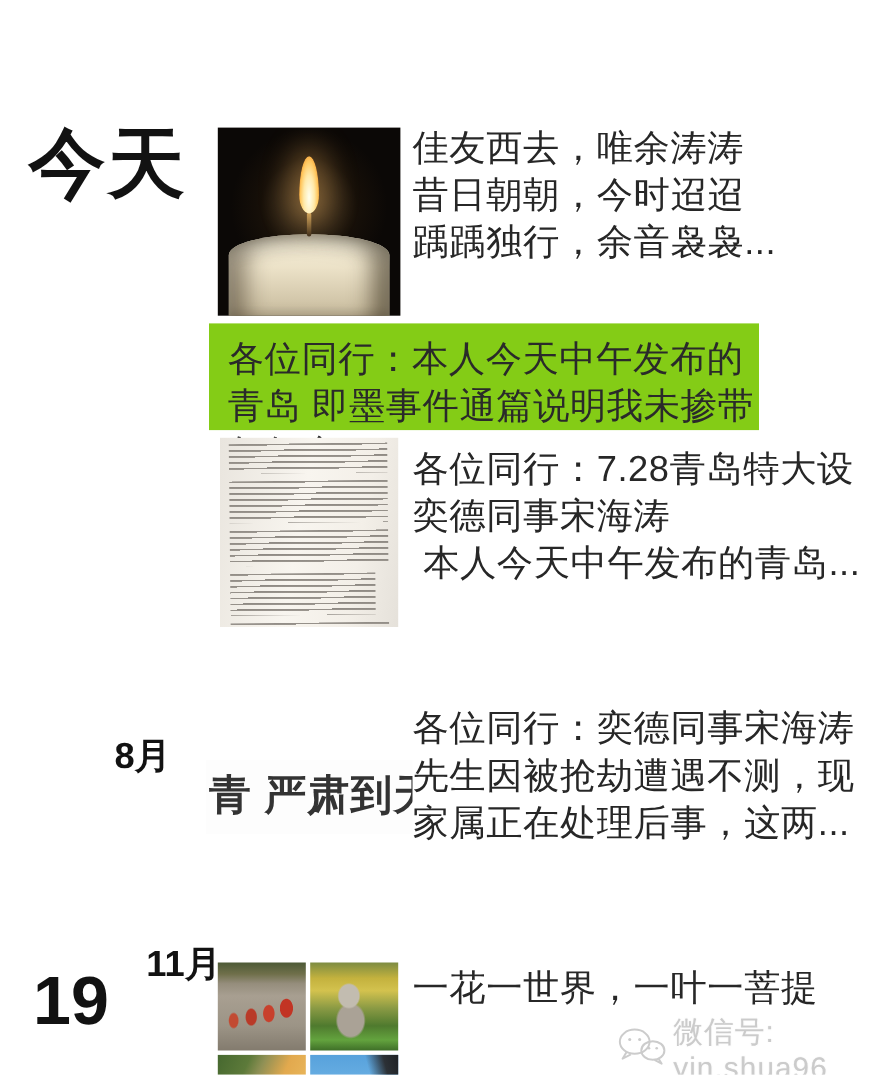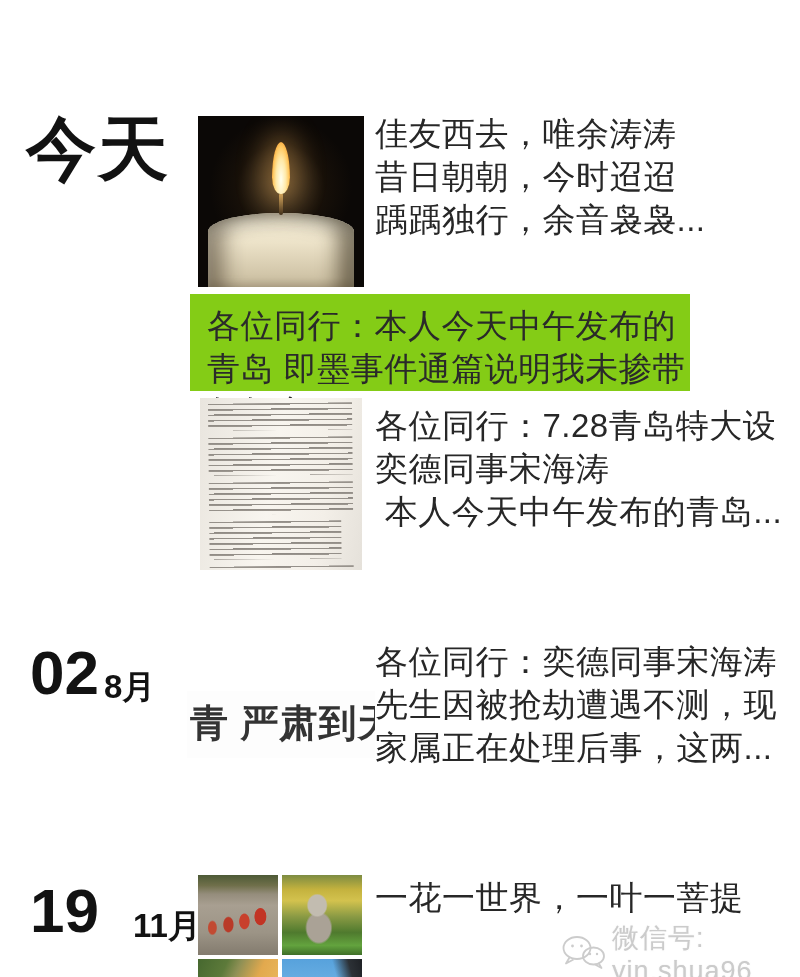--- a/index.html
+++ b/index.html
@@ -14,21 +14,21 @@
   }
   .date-day{
     position:absolute;font-size:62px;line-height:1;font-weight:bold;color:#121212;
   }
   .date-month{
     position:absolute;font-size:33px;line-height:1;font-weight:bold;color:#121212;
   }
   .day-aug{left:30px;top:642px;}
   .month-aug{left:104px;top:670px;text-align:right;}
   .day-nov{left:30px;top:880px;}
-  .month-nov{left:133px;top:909px;}
+  .month-nov{left:133px;top:859px;}
   
   .post-text{
     position:absolute;left:375px;font-size:33px;line-height:43px;color:#272727;
     white-space:pre-wrap;letter-spacing:0.5px;
   }
   .text-memorial{top:112px;}
   .text-document{top:404px;}
   .text-aug{top:640px;}
   .text-nov{top:876px;text-align:right;}
   
@@ -140,21 +140,20 @@
       <div class="doc-par p2"></div>
       <div class="doc-par p3"></div>
       <div class="doc-par p4"></div>
       <div class="doc-par p1"></div>
     </div>
   </div>
   <div class="post-text text-document"><span>各位同行：7.28青岛特大设</span>
 <span>奕德同事宋海涛</span>
 <span> 本人今天中午发布的青岛...</span></div>
 
-  <div class="date-day day-aug">02</div>
   <div class="date-month month-aug">8月</div>
 
   <div class="snippet-img">
     <div class="snippet-text">青 严肃到天</div>
   </div>
   <div class="post-text text-aug"><span>各位同行：奕德同事宋海涛</span>
 <span>先生因被抢劫遭遇不测，现</span>
 <span>家属正在处理后事，这两...</span></div>
 
   <div class="date-day day-nov">19</div>

